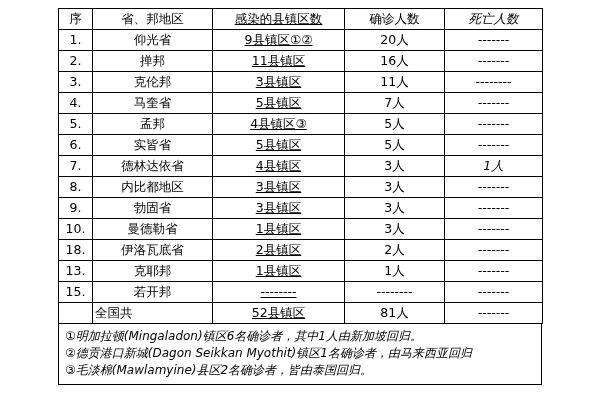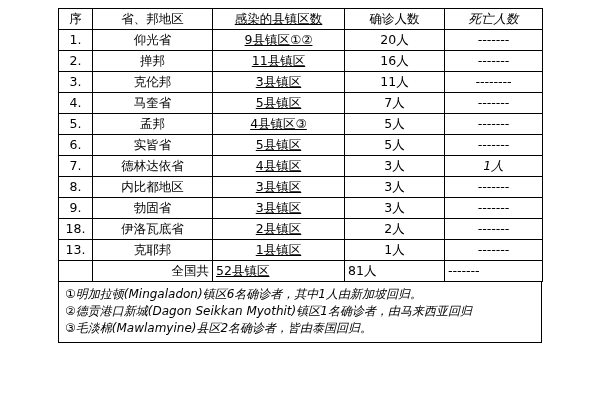--- a/index.html
+++ b/index.html
@@ -42,22 +42,22 @@
   col.c-conf  { width: 100px; }
   col.c-death { width: 98px; }
 
   td.col-no    { text-align: center; }
   td.col-state { text-align: left; padding-left: 10px; }
   td.col-town  { text-align: center; text-decoration: underline; }
   td.col-conf  { text-align: center; }
   td.col-death { text-align: center; font-style: italic; }
 
   tr.head td { font-weight: normal; }
-  tr.total td { text-align: left; }
-  tr.total td.col-state { text-align: right; padding-left: 2px; }
+  tr.total td { text-align: center; }
+  tr.total td.col-state { text-align: left; padding-left: 2px; }
 
   .dash { letter-spacing: 0px; }
 
   table.notes {
     border-collapse: collapse;
     table-layout: fixed;
     width: 484px;
     font-size: 12px;
   }
   table.notes td {
@@ -149,31 +149,45 @@
         <td class="col-death dash">-------</td>
       </tr>
       <tr>
         <td class="col-no">9.</td>
         <td class="col-state">勃固省</td>
         <td class="col-town">3县镇区</td>
         <td class="col-conf">3人</td>
         <td class="col-death dash">-------</td>
       </tr>
       <tr>
+        <td class="col-no">10.</td>
+        <td class="col-state">曼德勒省</td>
+        <td class="col-town">1县镇区</td>
+        <td class="col-conf">3人</td>
+        <td class="col-death dash">-------</td>
+      </tr>
+      <tr>
         <td class="col-no">18.</td>
         <td class="col-state">伊洛瓦底省</td>
         <td class="col-town">2县镇区</td>
         <td class="col-conf">2人</td>
         <td class="col-death dash">-------</td>
       </tr>
       <tr>
         <td class="col-no">13.</td>
         <td class="col-state">克耶邦</td>
         <td class="col-town">1县镇区</td>
         <td class="col-conf">1人</td>
+        <td class="col-death dash">-------</td>
+      </tr>
+      <tr>
+        <td class="col-no">15.</td>
+        <td class="col-state">若开邦</td>
+        <td class="col-town dash">--------</td>
+        <td class="col-conf dash">--------</td>
         <td class="col-death dash">-------</td>
       </tr>
 
       <tr class="total">
         <td class="col-no"></td>
         <td class="col-state">全国共</td>
         <td class="col-town">52县镇区</td>
         <td class="col-conf">81人</td>
         <td class="col-death dash">-------</td>
       </tr>

